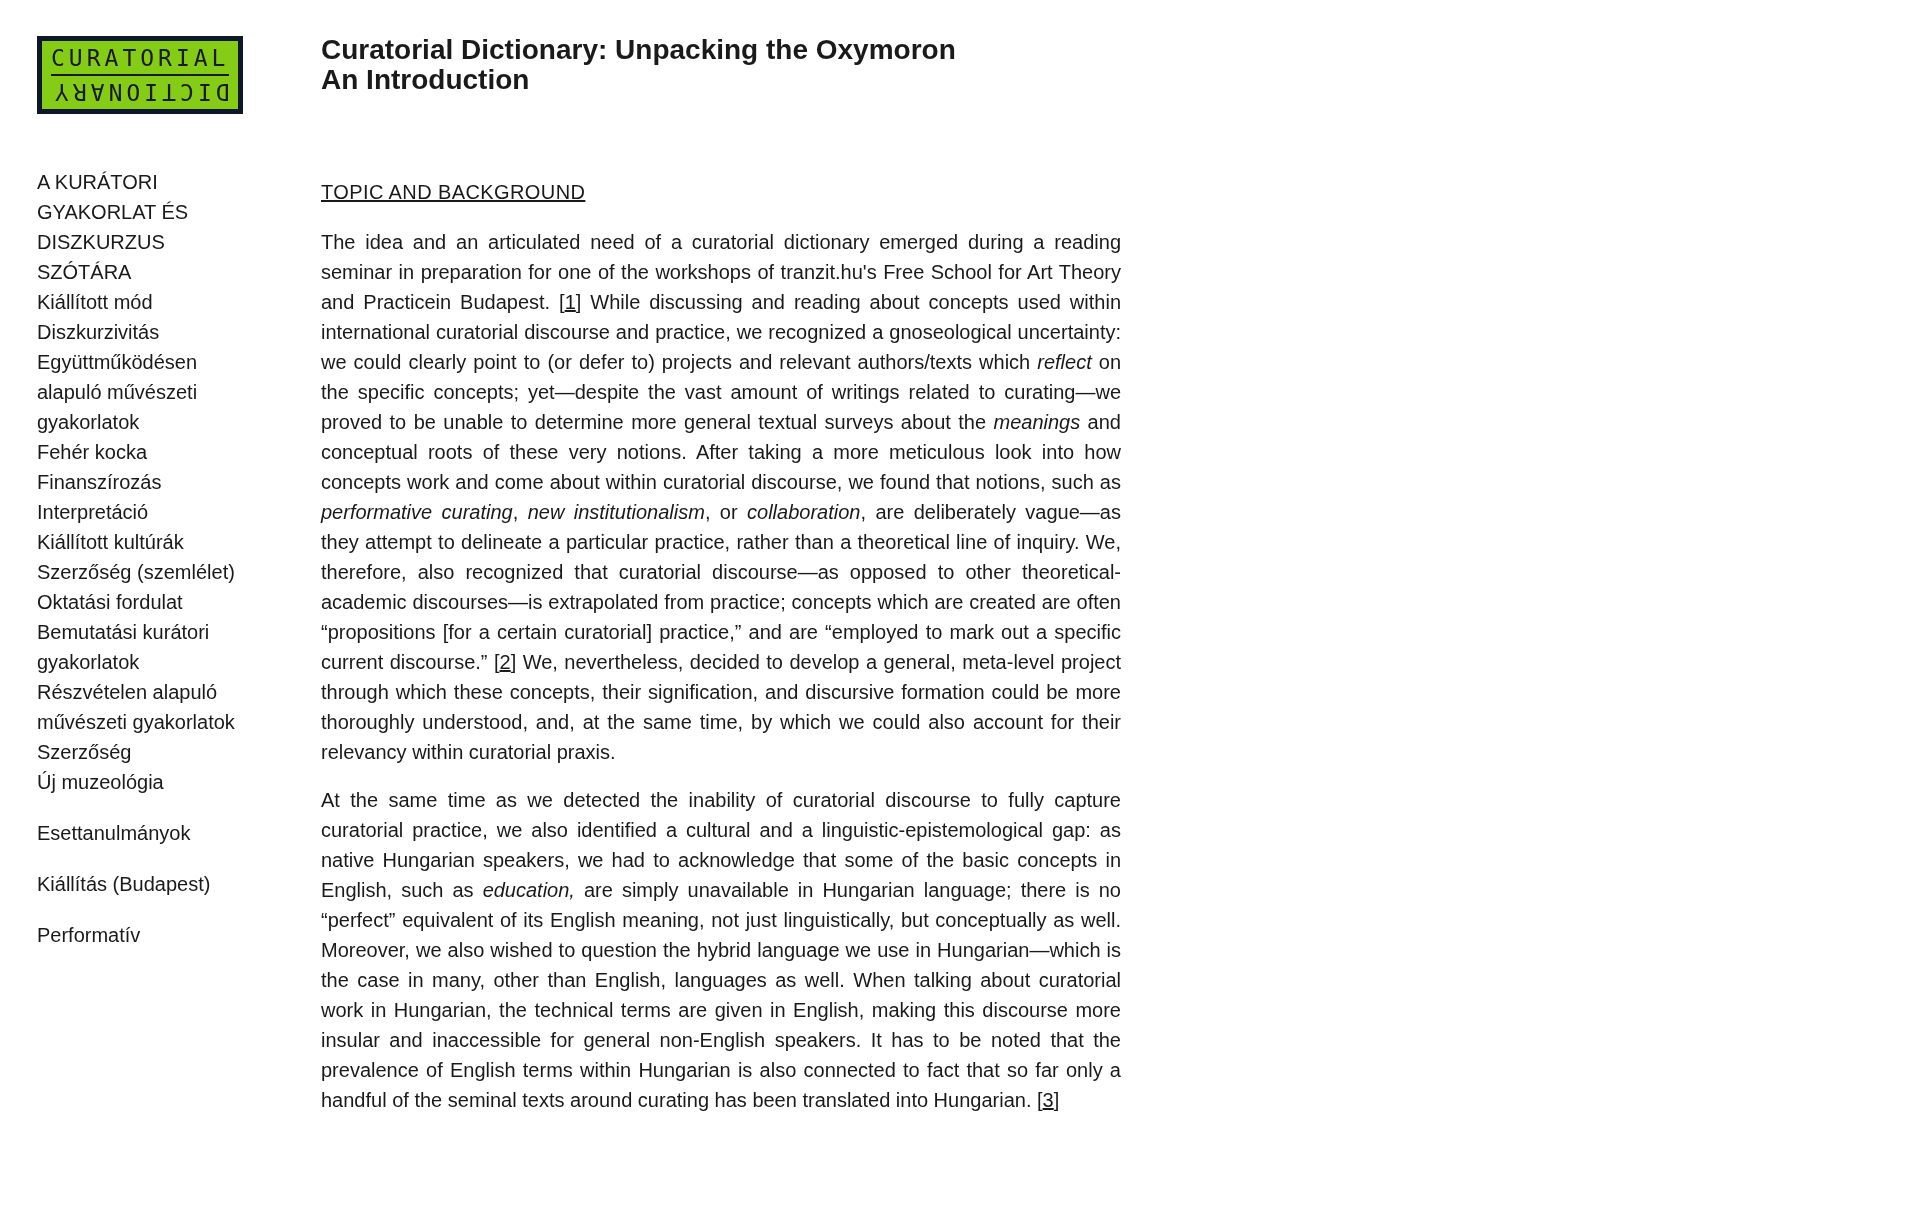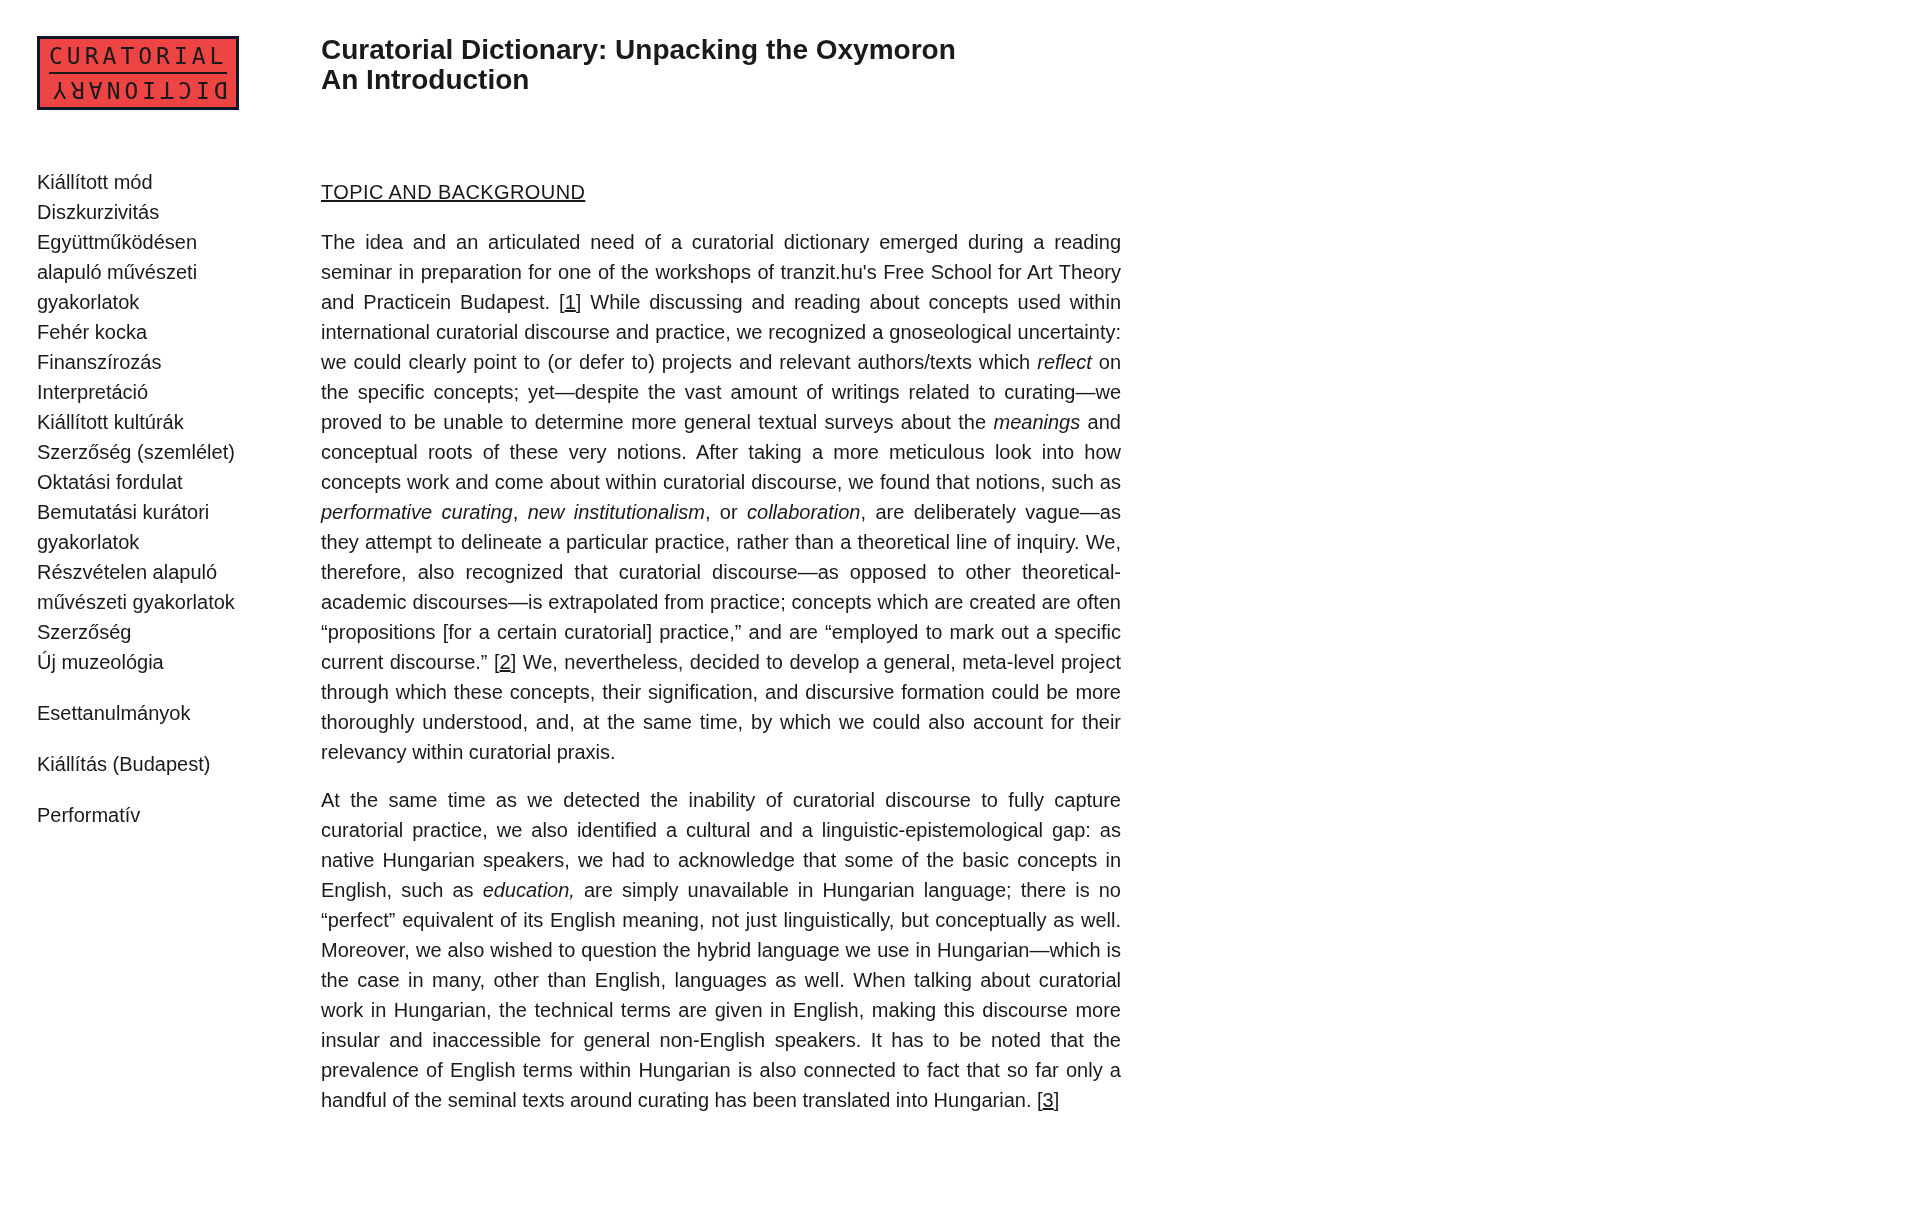--- a/index.html
+++ b/index.html
@@ -9,27 +9,27 @@
     background: #ffffff;
     color: #1a1a1a;
     font-family: "Liberation Sans", "DejaVu Sans", sans-serif;
     position: relative;
     overflow: hidden;
   }
 
   
   .logo {
     position: absolute; left: 37px; top: 36px;
-    border: 3px solid #0f172a;
+    border: 5px solid #0f172a;
     padding: 1px 9px;
     display: inline-block;
     text-decoration: none;
     color: #1a1a1a;
     cursor: pointer;
-    background: #ef4444;
+    background: #84cc16;
   }
   .logo-word {
     display: block;
     font-family: "DejaVu Sans Mono", "Liberation Mono", monospace;
     font-size: 23px;
     line-height: 32px;
     letter-spacing: 4px;
     white-space: nowrap;
   }
   .logo-top { border-bottom: 2px solid #1a1a1a; }
@@ -82,20 +82,21 @@
   <span class="logo-word logo-top">CURATORIAL</span>
   <span class="logo-word logo-bottom">DICTIONARY</span>
 </a>
 
 <div class="header-text">
   <div>Curatorial Dictionary: Unpacking the Oxymoron</div>
   <div>An Introduction</div>
 </div>
 
 <nav class="sidebar">
+  <a class="side-title">A KURÁTORI GYAKORLAT ÉS DISZKURZUS SZÓTÁRA</a>
   <div id="side-items">
       <a class="side-item">Kiállított mód</a>
       <a class="side-item">Diszkurzivitás</a>
       <a class="side-item">Együttműködésen alapuló művészeti gyakorlatok</a>
       <a class="side-item">Fehér kocka</a>
       <a class="side-item">Finanszírozás</a>
       <a class="side-item">Interpretáció</a>
       <a class="side-item">Kiállított kultúrák</a>
       <a class="side-item">Szerzőség (szemlélet)</a>
       <a class="side-item">Oktatási fordulat</a>

